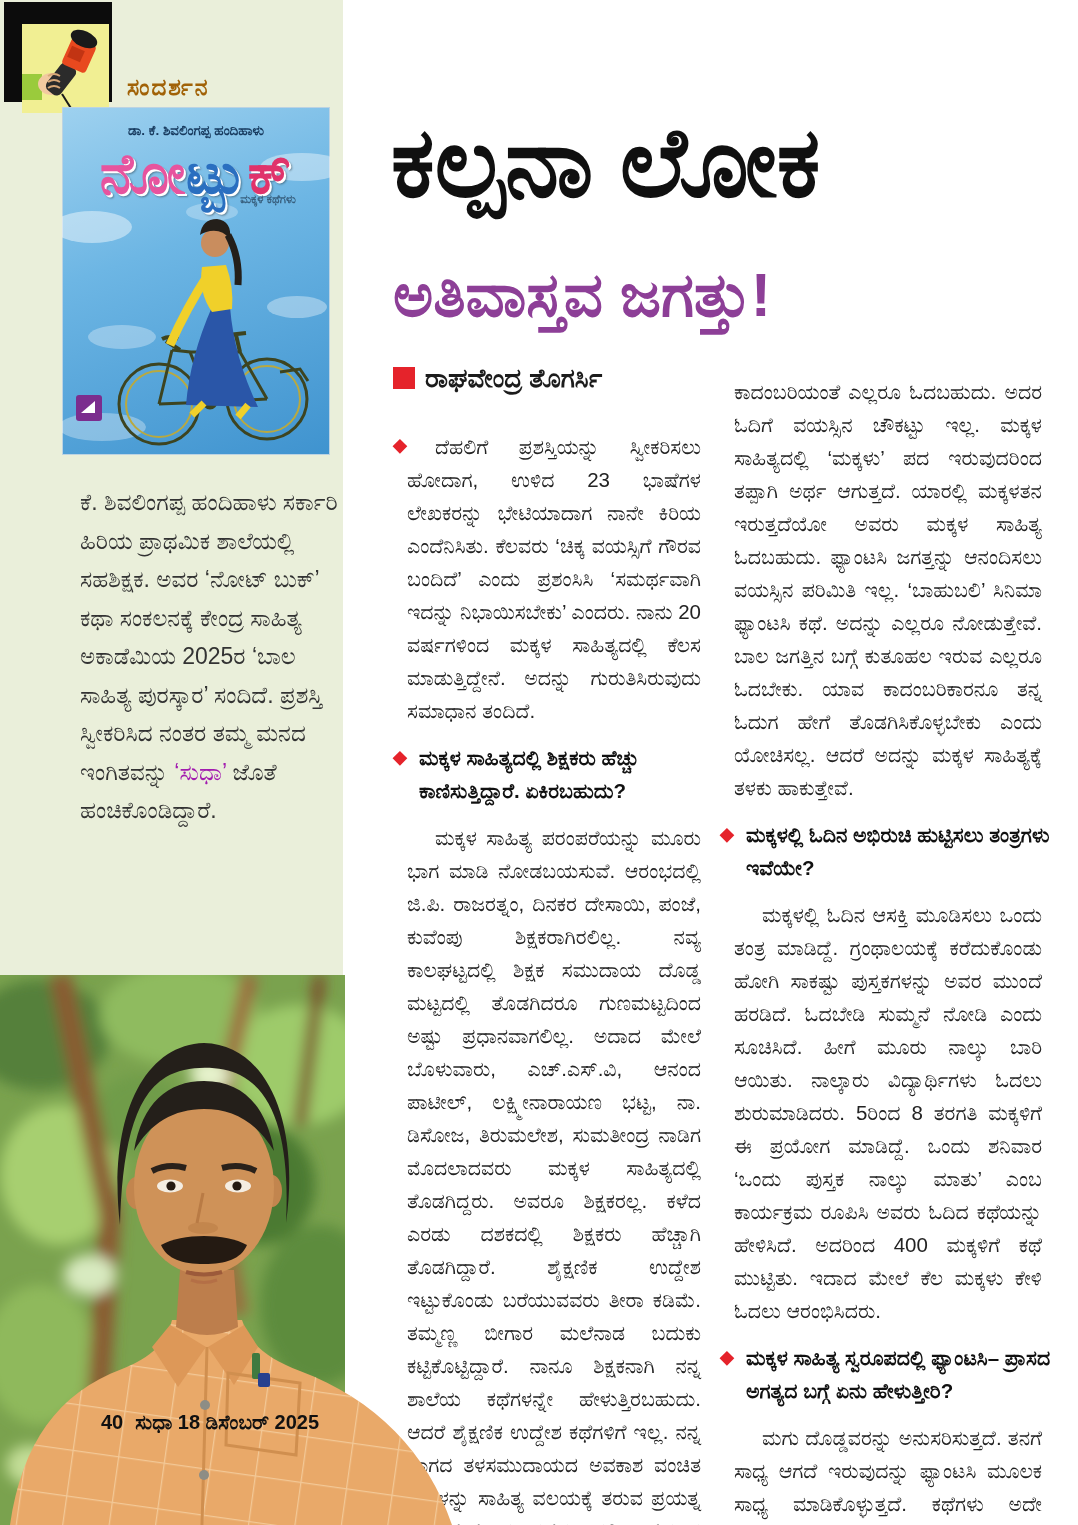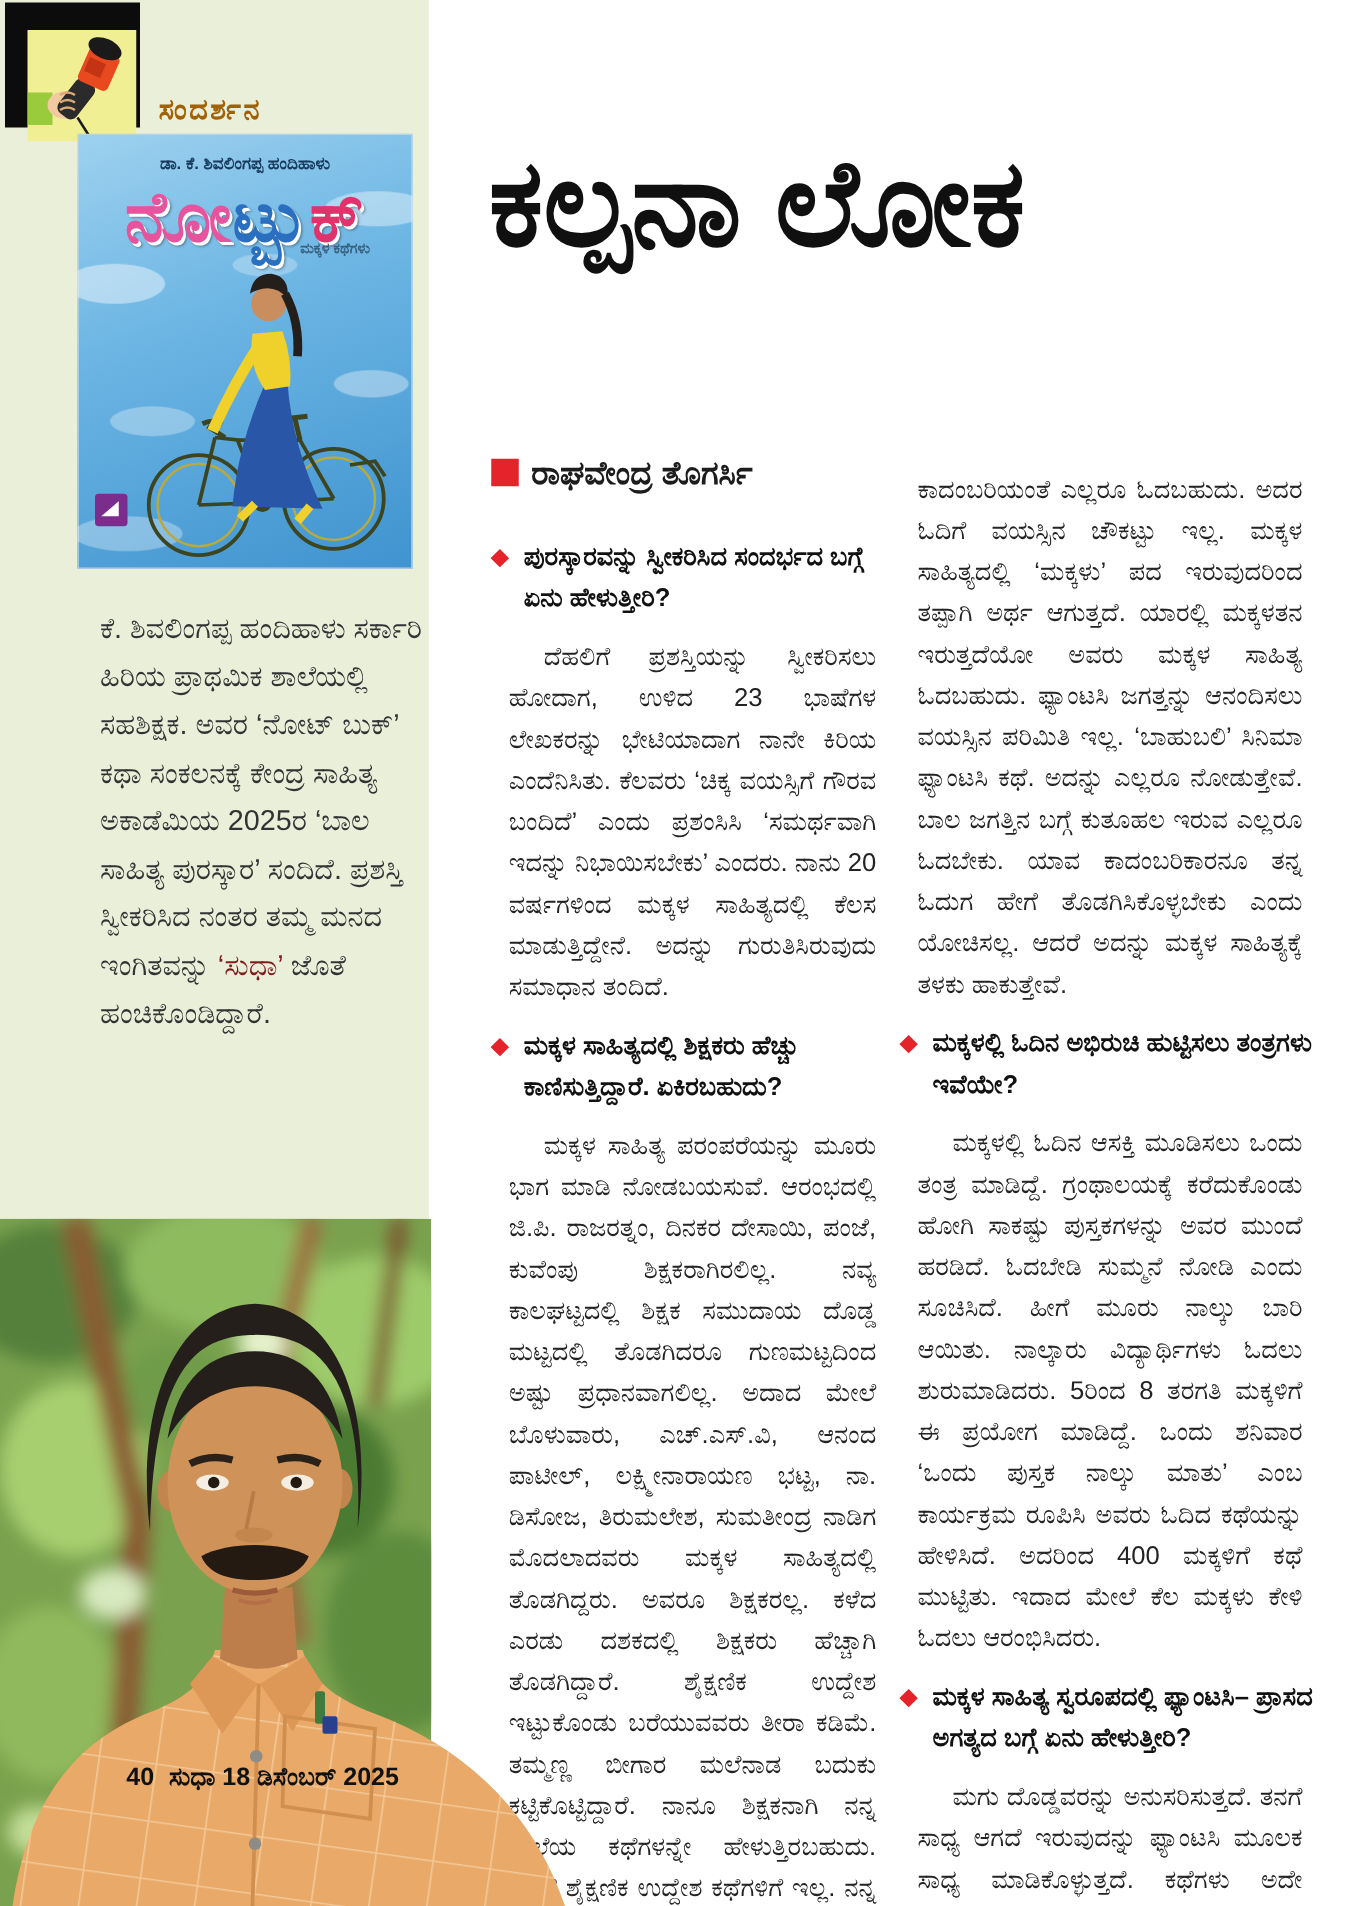--- a/index.html
+++ b/index.html
@@ -19,21 +19,21 @@
          box-shadow:0 0 0 1px #bcd3e2 inset;}
   .cover svg{position:absolute;left:0;top:0;}
   .cover-author{position:absolute;left:0;top:16px;width:100%;text-align:center;
                 font-size:13.5px;font-weight:700;color:#173a5e;}
   .cover-title{position:absolute;left:0;top:34px;width:100%;text-align:center;
                font-size:56px;font-weight:700;letter-spacing:1px;
                text-shadow:2px 2px 0 #ffffff,3px 3px 2px rgba(0,0,0,.35);}
   .cover-sub{position:absolute;right:34px;top:86px;font-size:11.5px;font-weight:700;color:#38607f;}
   
   .intro{position:absolute;left:80px;top:483px;width:272px;font-size:23px;line-height:38.5px;color:#333;}
-  .intro .hl{color:#7f1d1d;}
+  .intro .hl{color:#a21caf;}
   
   .headline{position:absolute;left:391px;top:112px;width:660px;font-size:97px;line-height:1.05;
             font-weight:700;color:#101010;letter-spacing:0;}
   .subheadline{position:absolute;left:393px;top:262px;width:660px;font-size:61px;line-height:1.1;
                font-weight:700;color:#8d3f97;}
   
   .byline{position:absolute;left:393px;top:363px;font-size:26px;font-weight:700;color:#1c1c1c;}
   .byline .sq{display:inline-block;width:22px;height:22px;background:#e5232b;
               margin-right:10px;vertical-align:-2px;}
   
@@ -108,27 +108,27 @@
       <path d="M19 306 L33 294 L33 306 Z" fill="#ffffff"></path>
     </svg>
     <div class="cover-author">ಡಾ. ಕೆ. ಶಿವಲಿಂಗಪ್ಪ ಹಂದಿಹಾಳು</div>
     <div class="cover-title"><span style="color: rgb(231, 84, 158);">ನೋ</span><span style="color: rgb(42, 111, 192);">ಟ್</span><span style="color: rgb(63, 164, 60);">ಬು</span><span style="color: rgb(224, 51, 107);">ಕ್</span></div>
     <div class="cover-sub">ಮಕ್ಕಳ ಕಥೆಗಳು</div>
   </div>
 
   <div class="intro"><span>ಕೆ. ಶಿವಲಿಂಗಪ್ಪ ಹಂದಿಹಾಳು ಸರ್ಕಾರಿ ಹಿರಿಯ ಪ್ರಾಥಮಿಕ ಶಾಲೆಯಲ್ಲಿ ಸಹಶಿಕ್ಷಕ. ಅವರ ‘ನೋಟ್ ಬುಕ್’ ಕಥಾ ಸಂಕಲನಕ್ಕೆ ಕೇಂದ್ರ ಸಾಹಿತ್ಯ ಅಕಾಡೆಮಿಯ 2025ರ ‘ಬಾಲ ಸಾಹಿತ್ಯ ಪುರಸ್ಕಾರ’ ಸಂದಿದೆ. ಪ್ರಶಸ್ತಿ ಸ್ವೀಕರಿಸಿದ ನಂತರ ತಮ್ಮ ಮನದ ಇಂಗಿತವನ್ನು </span><span class="hl">‘ಸುಧಾ’</span><span> ಜೊತೆ ಹಂಚಿಕೊಂಡಿದ್ದಾರೆ.</span></div>
 
   <div class="headline">ಕಲ್ಪನಾ ಲೋಕ</div>
+  <div class="subheadline">ಅತಿವಾಸ್ತವ ಜಗತ್ತು!</div>
 
   <div class="byline"><span class="sq"></span><span>ರಾಘವೇಂದ್ರ ತೊಗರ್ಸಿ</span></div>
 
   <div class="col col1">
     <div class="q">
       <span class="dia">◆</span>
-      <span>ಪುರಸ್ಕಾರವನ್ನು ಸ್ವೀಕರಿಸಿದ ಸಂದರ್ಭದ ಬಗ್ಗೆ ಏನು ಹೇಳುತ್ತೀರಿ?</span>
     </div>
     <p class="a">ದೆಹಲಿಗೆ ಪ್ರಶಸ್ತಿಯನ್ನು ಸ್ವೀಕರಿಸಲು ಹೋದಾಗ, ಉಳಿದ 23 ಭಾಷೆಗಳ ಲೇಖಕರನ್ನು ಭೇಟಿಯಾದಾಗ ನಾನೇ ಕಿರಿಯ ಎಂದೆನಿಸಿತು. ಕೆಲವರು ‘ಚಿಕ್ಕ ವಯಸ್ಸಿಗೆ ಗೌರವ ಬಂದಿದೆ’ ಎಂದು ಪ್ರಶಂಸಿಸಿ ‘ಸಮರ್ಥವಾಗಿ ಇದನ್ನು ನಿಭಾಯಿಸಬೇಕು’ ಎಂದರು. ನಾನು 20 ವರ್ಷಗಳಿಂದ ಮಕ್ಕಳ ಸಾಹಿತ್ಯದಲ್ಲಿ ಕೆಲಸ ಮಾಡುತ್ತಿದ್ದೇನೆ. ಅದನ್ನು ಗುರುತಿಸಿರುವುದು ಸಮಾಧಾನ ತಂದಿದೆ.</p>
     <div class="q">
       <span class="dia">◆</span>
       <span>ಮಕ್ಕಳ ಸಾಹಿತ್ಯದಲ್ಲಿ ಶಿಕ್ಷಕರು ಹೆಚ್ಚು ಕಾಣಿಸುತ್ತಿದ್ದಾರೆ. ಏಕಿರಬಹುದು?</span>
     </div>
     <p class="a">ಮಕ್ಕಳ ಸಾಹಿತ್ಯ ಪರಂಪರೆಯನ್ನು ಮೂರು ಭಾಗ ಮಾಡಿ ನೋಡಬಯಸುವೆ. ಆರಂಭದಲ್ಲಿ ಜಿ.ಪಿ. ರಾಜರತ್ನಂ, ದಿನಕರ ದೇಸಾಯಿ, ಪಂಜೆ, ಕುವೆಂಪು ಶಿಕ್ಷಕರಾಗಿರಲಿಲ್ಲ. ನವ್ಯ ಕಾಲಘಟ್ಟದಲ್ಲಿ ಶಿಕ್ಷಕ ಸಮುದಾಯ ದೊಡ್ಡ ಮಟ್ಟದಲ್ಲಿ ತೊಡಗಿದರೂ ಗುಣಮಟ್ಟದಿಂದ ಅಷ್ಟು ಪ್ರಧಾನವಾಗಲಿಲ್ಲ. ಅದಾದ ಮೇಲೆ ಬೊಳುವಾರು, ಎಚ್.ಎಸ್.ವಿ, ಆನಂದ ಪಾಟೀಲ್, ಲಕ್ಷ್ಮೀನಾರಾಯಣ ಭಟ್ಟ, ನಾ. ಡಿಸೋಜ, ತಿರುಮಲೇಶ, ಸುಮತೀಂದ್ರ ನಾಡಿಗ ಮೊದಲಾದವರು ಮಕ್ಕಳ ಸಾಹಿತ್ಯದಲ್ಲಿ ತೊಡಗಿದ್ದರು. ಅವರೂ ಶಿಕ್ಷಕರಲ್ಲ. ಕಳೆದ ಎರಡು ದಶಕದಲ್ಲಿ ಶಿಕ್ಷಕರು ಹೆಚ್ಚಾಗಿ ತೊಡಗಿದ್ದಾರೆ. ಶೈಕ್ಷಣಿಕ ಉದ್ದೇಶ ಇಟ್ಟುಕೊಂಡು ಬರೆಯುವವರು ತೀರಾ ಕಡಿಮೆ. ತಮ್ಮಣ್ಣ ಬೀಗಾರ ಮಲೆನಾಡ ಬದುಕು ಕಟ್ಟಿಕೊಟ್ಟಿದ್ದಾರೆ. ನಾನೂ ಶಿಕ್ಷಕನಾಗಿ ನನ್ನ ಶಾಲೆಯ ಕಥೆಗಳನ್ನೇ ಹೇಳುತ್ತಿರಬಹುದು. ಆದರೆ ಶೈಕ್ಷಣಿಕ ಉದ್ದೇಶ ಕಥೆಗಳಿಗೆ ಇಲ್ಲ. ನನ್ನ ಭಾಗದ ತಳಸಮುದಾಯದ ಅವಕಾಶ ವಂಚಿತ ಮಕ್ಕಳನ್ನು ಸಾಹಿತ್ಯ ವಲಯಕ್ಕೆ ತರುವ ಪ್ರಯತ್ನ ಮಾಡಿದ್ದೇನೆ. ಈ ತಲೆಮಾರಿನಲ್ಲಿ ಬರೆಯುವ ನಾವು ಬಾಲ್ಯ ಅನ್ನುವುದನ್ನು ಪುನರ್ ನೆನಪು ಮಾಡಿಕೊಳ್ಳುತ್ತಿದ್ದೇವೆ</p>
 
   </div>
 

